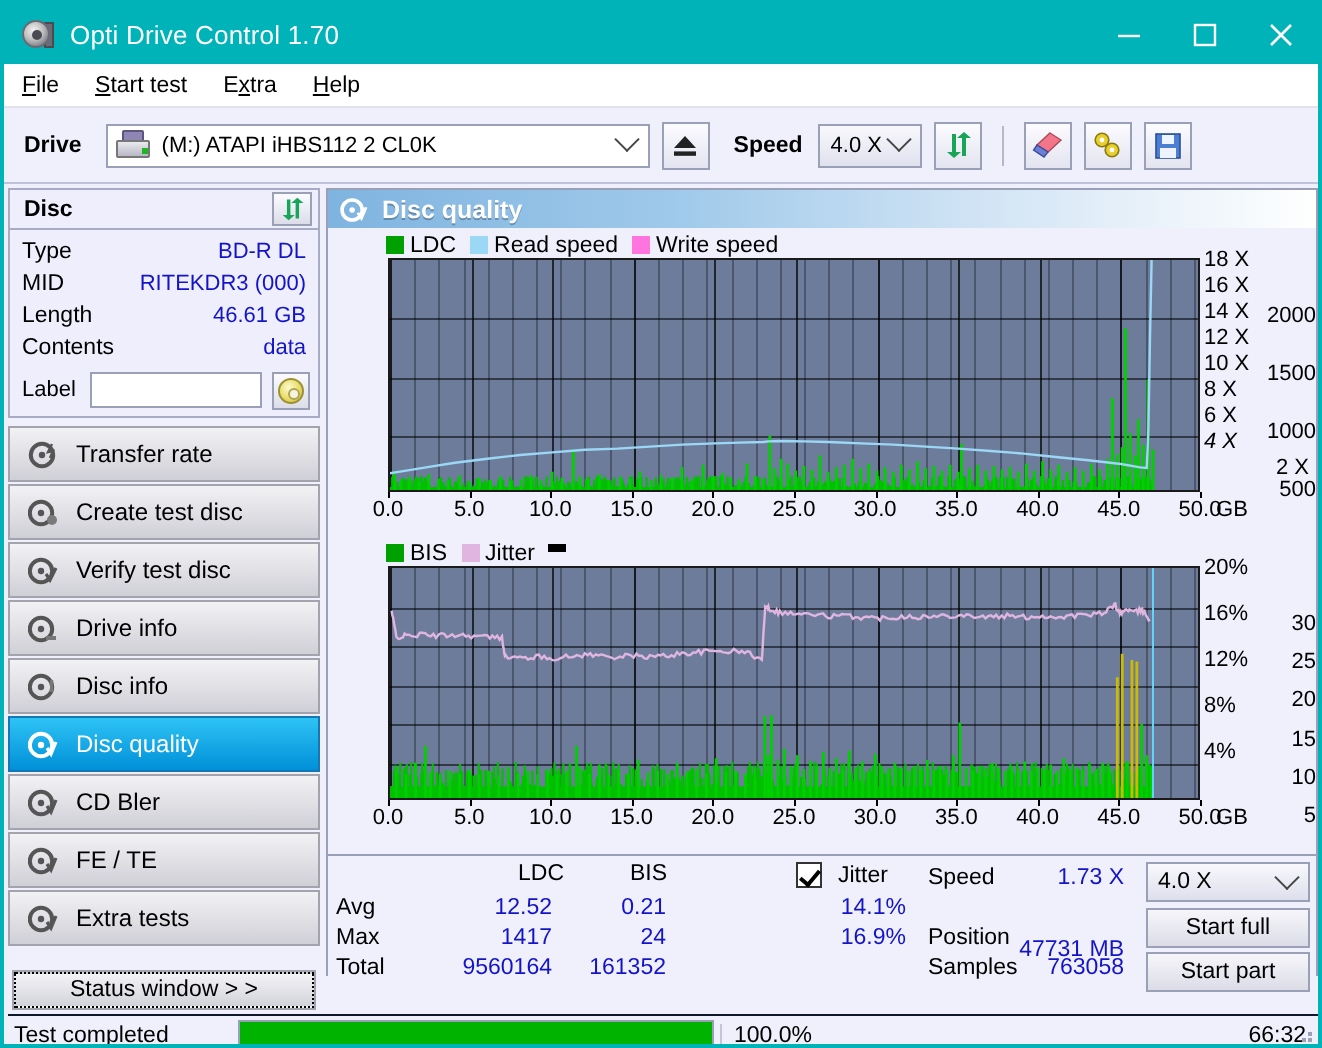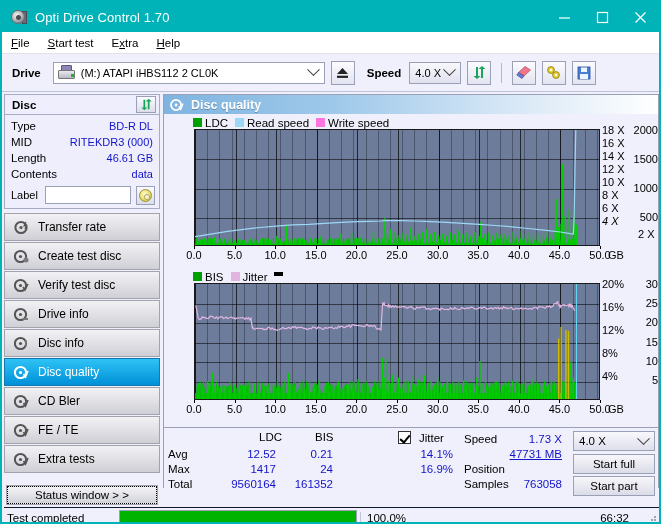--- a/index.html
+++ b/index.html
@@ -226,20 +226,21 @@
     border: 1px solid #1a1a1a;
     overflow: hidden;
   }
   .vline { position: absolute; top: 0; bottom: 0; width: 1px; background: rgba(0,0,0,.55); }
   .hline { position: absolute; left: 0; right: 0; height: 1px; background: rgba(0,0,0,.55); }
 
   .ytick {
     position: absolute; right: 0; text-align: right;
     font-size: 11px; color: #000; transform: translateY(-50%);
     white-space: nowrap;
+    margin-top: 28px;
   }
   .ytickR {
     position: absolute; left: 0; text-align: left;
     font-size: 11px; color: #000; transform: translateY(-50%);
     white-space: nowrap;
   }
   .xtick {
     position: absolute; font-size: 11px; color: #000;
     transform: translateX(-50%); white-space: nowrap;
   }
@@ -289,21 +290,21 @@
     background: #eff0fb;
     font-size: 11.5px;
   }
   #bot-text { width: 113px; padding-left: 3px; }
   #progress-outer {
     width: 238px; height: 14px; background: #fff; border: 1px solid #9aa0b5;
     margin-left: 2px; position: relative;
   }
   #progress-fill { height: 100%; background: #00b300; }
   #bot-pct { width: 60px; padding-left: 6px; border-left: 1px solid #c3c6d8; margin-left: 3px; }
-  #bot-time { margin-left: auto; padding-right: 30px; }
+  #bot-time { margin-left: auto; padding-right: 6px; }
   #grip { position: absolute; right: 2px; bottom: 2px; width: 10px; height: 10px; }
   #grip i { position: absolute; width: 2px; height: 2px; background: #9aa0b5; }
 </style>
 </head>
 <body>
 
 <div id="app">
 
   <div id="titlebar">
     <div id="title-icon">
@@ -1812,21 +1813,21 @@
 
       <span id="jitter-check" style="left:234px; top:3px;"></span>
       <span class="lbl" style="left:255px; top:4px;">Jitter</span>
       <span class="val" style="left:228px; top:20px; width:61px;">14.1%</span>
       <span class="val" style="left:228px; top:35px; width:61px;">16.9%</span>
 
       <span class="lbl" style="left:300px; top:5px;">Speed</span>
       <span class="lbl" style="left:300px; top:35px;">Position</span>
       <span class="lbl" style="left:300px; top:50px;">Samples</span>
       <span class="val" style="left:336px; top:5px;  width:62px;">1.73 X</span>
-      <span class="val" style="left:336px; top:20px; width:62px;text-decoration:underline;">47731 MB</span>
+      <span class="val" style="left:336px; top:41px; width:62px;">47731 MB</span>
       <span class="val" style="left:336px; top:50px; width:62px;">763058</span>
 
       <div id="speed-sel">
         <span>4.0 X</span>
         <div class="chev"></div>
       </div>
       <div class="actbtn" style="top:26px;">Start full</div>
       <div class="actbtn" style="top:48px;">Start part</div>
     </div>
   </div>

